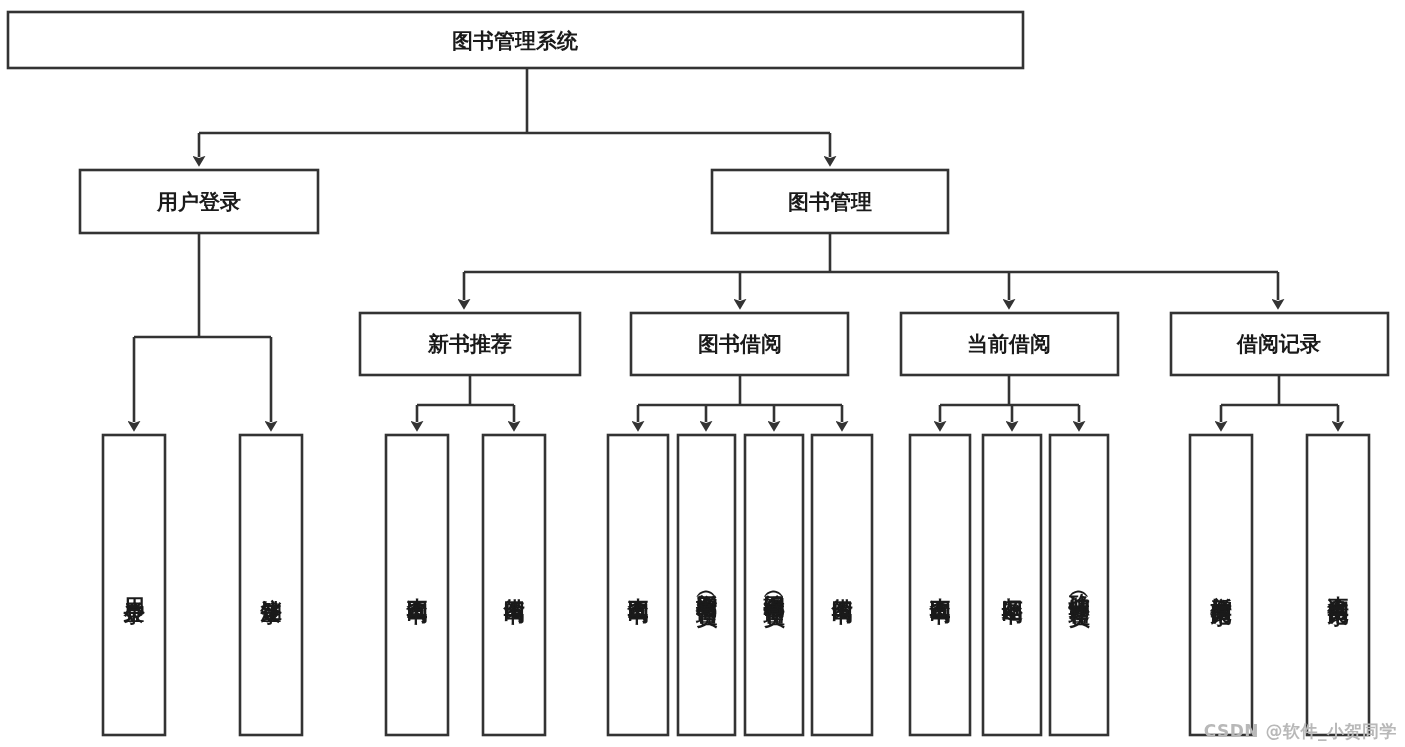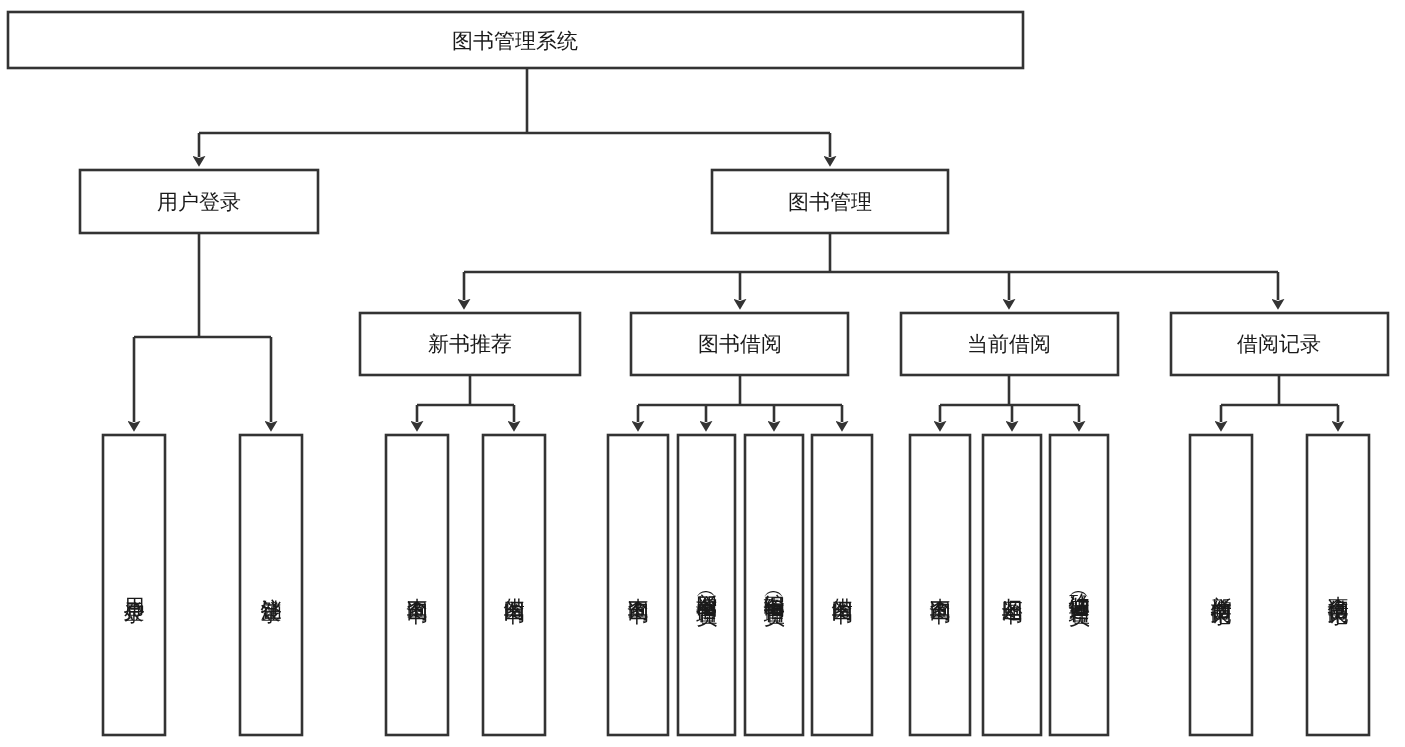--- a/index.html
+++ b/index.html
@@ -10,20 +10,21 @@
   }
   body {
     font-family: "DejaVu Sans", "Liberation Sans", sans-serif;
   }
   #diagram-root {
     position: relative;
     width: 1405px;
     height: 747px;
     background: #ffffff;
     overflow: hidden;
+    font-weight: bold;
   }
   svg#tree-canvas {
     position: absolute;
     left: 0;
     top: 0;
     width: 1405px;
     height: 747px;
     display: block;
   }
   .node-box {
@@ -210,14 +211,15 @@
   <div class="leaf-label-wrap" style="left:1050px; top:435px; width:58px; height:300px;">
       <span class="leaf-label">确认归还（管理员）</span>
     </div>
   <div class="leaf-label-wrap" style="left:1190px; top:435px; width:62px; height:300px;">
       <span class="leaf-label">新增借阅记录</span>
     </div>
   <div class="leaf-label-wrap" style="left:1307px; top:435px; width:62px; height:300px;">
       <span class="leaf-label">查询借阅记录</span>
     </div>
 
+  <div class="watermark">CSDN @软件_小贺同学</div>
 
 </div>
 
 </body></html>

